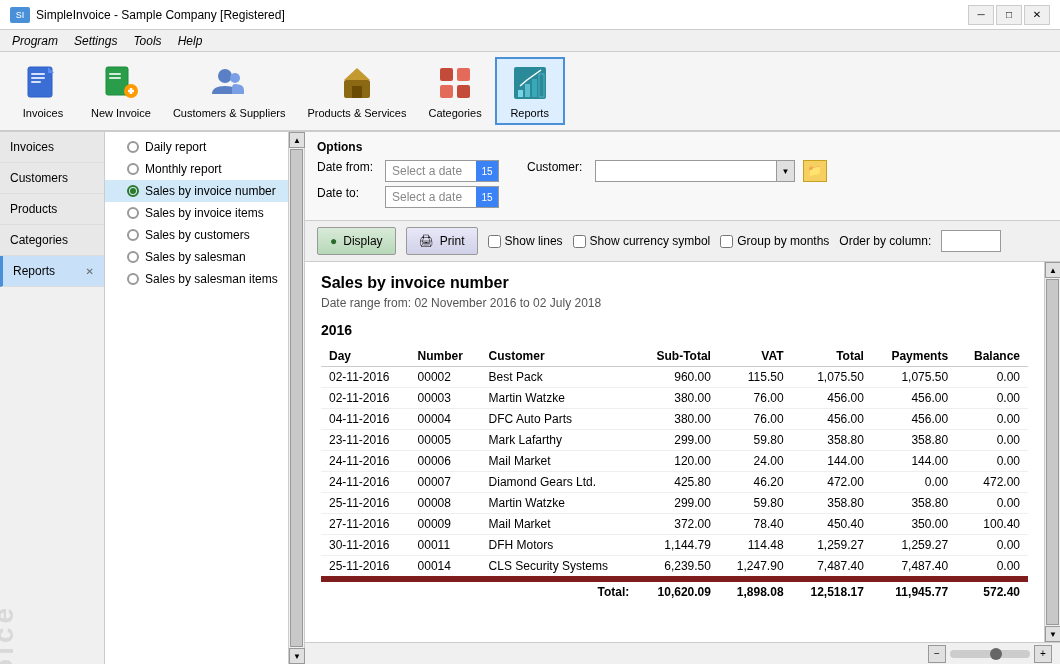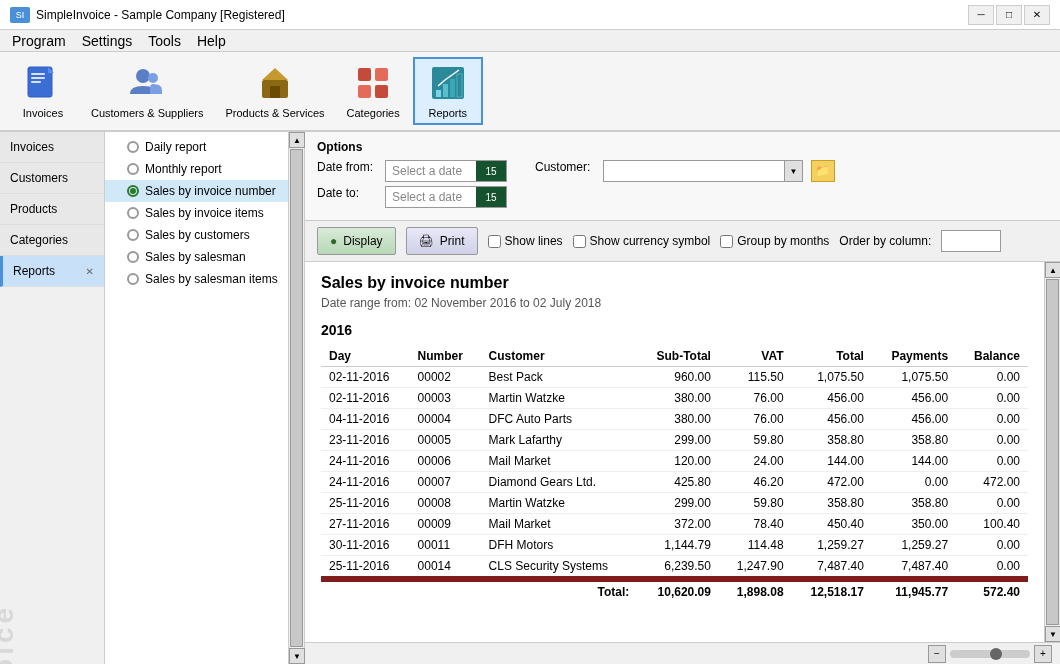--- a/index.html
+++ b/index.html
@@ -7,21 +7,21 @@
     
     
     .titlebar { background: #fff; height: 30px; display: flex; align-items: center; padding: 0 10px; border-bottom: 1px solid #ccc; font-size: 12px; justify-content: space-between; }
     .titlebar-left { display: flex; align-items: center; gap: 6px; }
     .titlebar-icon { width: 20px; height: 16px; background: #4a90d9; border-radius: 2px; display: flex; align-items: center; justify-content: center; color: white; font-size: 9px; }
     .titlebar-controls { display: flex; gap: 2px; }
     .titlebar-btn { width: 26px; height: 20px; background: #f0f0f0; border: 1px solid #ccc; cursor: pointer; display: flex; align-items: center; justify-content: center; font-size: 10px; }
     
     
     .menubar { background: #f0f0f0; height: 22px; display: flex; align-items: center; padding: 0 4px; border-bottom: 1px solid #ccc; }
-    .menu-item { padding: 2px 8px; cursor: pointer; font-size: 14px; }
+    .menu-item { padding: 2px 8px; cursor: pointer; font-size: 12px; font-style: italic; }
     
     
     .toolbar { background: #f5f5f5; height: 80px; display: flex; align-items: center; padding: 4px 8px; border-bottom: 2px solid #ccc; gap: 4px; }
     .toolbar-btn { display: flex; flex-direction: column; align-items: center; justify-content: center; padding: 4px 8px; cursor: pointer; border: 1px solid transparent; min-width: 70px; height: 68px; gap: 4px; font-size: 11px; }
     .toolbar-btn.active { border: 2px solid #4a90d9; background: #ddeeff; }
     .toolbar-icon { width: 40px; height: 40px; display: flex; align-items: center; justify-content: center; }
     
     
     .main-content { display: flex; height: calc(664px - 30px - 22px - 80px); }
     
@@ -45,21 +45,21 @@
     
     .right-panel { flex: 1; display: flex; flex-direction: column; background: #fff; overflow: hidden; }
     
     
     .options-bar { padding: 8px 12px; border-bottom: 1px solid #ccc; background: #f8f8f8; }
     .options-title { font-weight: bold; margin-bottom: 6px; font-size: 12px; }
     .options-row { display: flex; align-items: flex-start; gap: 8px; margin-bottom: 4px; }
     .options-label { font-size: 12px; min-width: 60px; }
     .date-input { display: flex; align-items: center; border: 1px solid #999; background: white; height: 22px; }
     .date-text { padding: 0 6px; font-size: 12px; color: #888; flex: 1; min-width: 90px; }
-    .date-btn { width: 30px; height: 20px; background: #14532d; color: white; display: flex; align-items: center; justify-content: center; font-size: 10px; cursor: pointer; }
+    .date-btn { width: 22px; height: 20px; background: #3b82f6; color: white; display: flex; align-items: center; justify-content: center; font-size: 10px; cursor: pointer; }
     .customer-select { display: flex; align-items: center; border: 1px solid #999; background: white; height: 22px; min-width: 200px; }
     .customer-select-text { flex: 1; padding: 0 4px; font-size: 12px; }
     .customer-select-arrow { width: 18px; height: 20px; background: #e0e0e0; border-left: 1px solid #999; display: flex; align-items: center; justify-content: center; font-size: 8px; cursor: pointer; }
     .folder-btn { width: 24px; height: 22px; background: #f5d060; border: 1px solid #c8a020; display: flex; align-items: center; justify-content: center; cursor: pointer; font-size: 12px; }
     
     
     .action-bar { padding: 6px 12px; border-bottom: 1px solid #ccc; display: flex; align-items: center; gap: 10px; background: #f0f0f0; }
     .action-btn { height: 28px; padding: 0 12px; border: 1px solid #999; background: #e8e8e8; cursor: pointer; display: flex; align-items: center; gap: 6px; font-size: 12px; border-radius: 2px; }
     .btn-display { background: linear-gradient(to bottom, #d8ead8, #b8d8b8); }
     .btn-print { background: linear-gradient(to bottom, #e8e8f8, #d0d0e8); }
@@ -118,20 +118,33 @@
     <div class="toolbar-icon">
       <svg width="38" height="38" viewBox="0 0 38 38">
           <rect x="4" y="3" width="24" height="30" rx="2" fill="#3a6ed4" stroke="#2a5ec4" stroke-width="1"></rect>
           <rect x="7" y="9" width="14" height="2" rx="1" fill="white" opacity="0.8"></rect>
           <rect x="7" y="13" width="14" height="2" rx="1" fill="white" opacity="0.8"></rect>
           <rect x="7" y="17" width="10" height="2" rx="1" fill="white" opacity="0.8"></rect>
           <polygon points="24,3 30,9 24,9" fill="#5a8ef4"></polygon>
         </svg>
     </div>
     <span>Invoices</span>
+  </div>
+  <div class="toolbar-btn">
+    <div class="toolbar-icon">
+      <svg width="38" height="38" viewBox="0 0 38 38">
+          <rect x="4" y="3" width="22" height="28" rx="2" fill="#2a9d4a" stroke="#1a8d3a" stroke-width="1"></rect>
+          <rect x="7" y="9" width="12" height="2" rx="1" fill="white" opacity="0.8"></rect>
+          <rect x="7" y="13" width="12" height="2" rx="1" fill="white" opacity="0.8"></rect>
+          <rect x="22" y="20" width="14" height="14" rx="7" fill="#ff9900"></rect>
+          <line x1="29" y1="24" x2="29" y2="30" stroke="white" stroke-width="2.5"></line>
+          <line x1="26" y1="27" x2="32" y2="27" stroke="white" stroke-width="2.5"></line>
+        </svg>
+    </div>
+    <span>New Invoice</span>
   </div>
   <div class="toolbar-btn">
     <div class="toolbar-icon">
       <svg width="38" height="38" viewBox="0 0 38 38">
           <circle cx="15" cy="12" r="7" fill="#5a7fc4"></circle>
           <circle cx="25" cy="14" r="5" fill="#7a9fe4"></circle>
           <path d="M2 30 Q2 22 15 22 Q28 22 28 30" fill="#5a7fc4"></path>
           <path d="M22 24 Q22 20 25 20 Q34 20 34 26 L34 30 L22 30 Z" fill="#7a9fe4"></path>
         </svg>
     </div>

